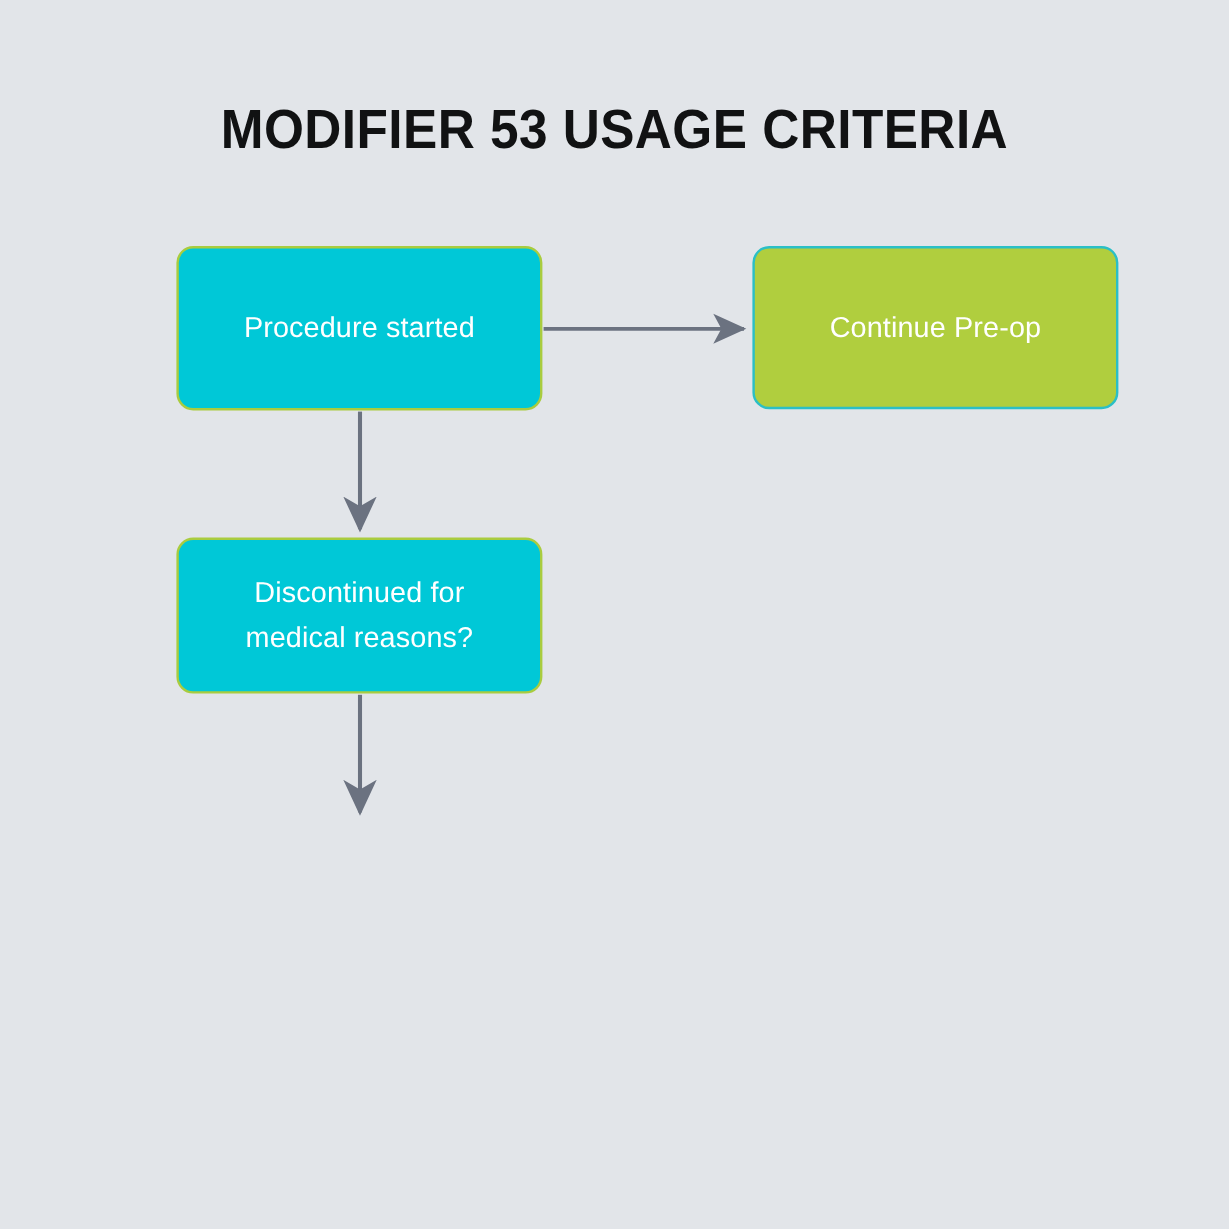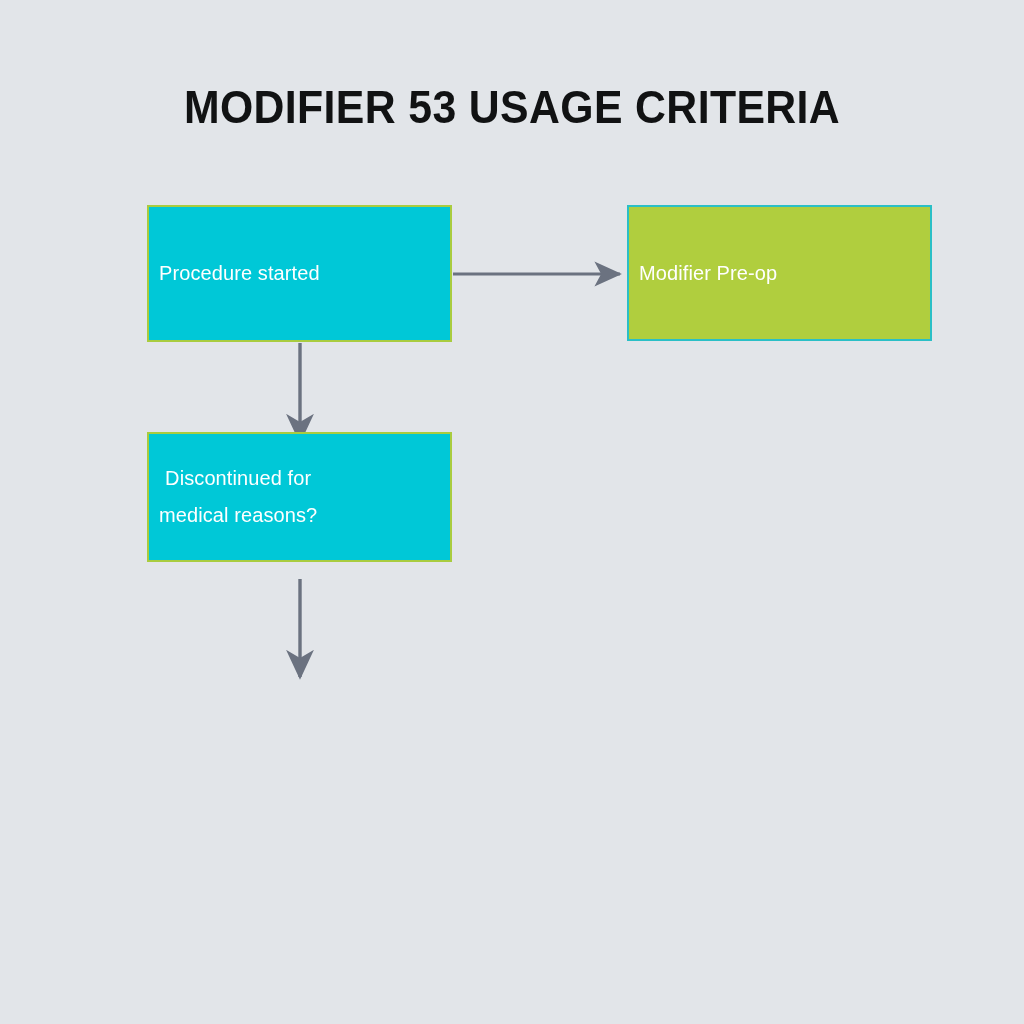--- a/index.html
+++ b/index.html
@@ -33,25 +33,25 @@
     transform: scaleX(0.93);
     transform-origin: center top;
     line-height: 58px;
     white-space: nowrap;
   }
   .node {
     position: absolute;
     box-sizing: border-box;
     display: flex;
     align-items: center;
-    justify-content: flex-start;
+    justify-content: center;
     text-align: center;
-    border-radius: 0;
+    border-radius: 14px;
     font-family: "Liberation Sans", sans-serif;
-    font-size: 20px;
+    font-size: 24px;
     font-weight: normal;
     line-height: 37px;
     color: #ffffff;
     letter-spacing: 0.1px;
     padding: 4px 10px;
   }
   .node-cyan {
     background: #00c8d7;
     border: 2px solid #a9cc3f;
   }
@@ -94,22 +94,22 @@
     <line x1="300" y1="343" x2="300" y2="441" stroke="#6b7280" stroke-width="3.4" marker-end="url(#arrowhead-down)"></line>
 
     <line x1="300" y1="579" x2="300" y2="677" stroke="#6b7280" stroke-width="3.4" marker-end="url(#arrowhead-down)"></line>
   </svg>
 
   <div class="node node-cyan" style="left:147px; top:205px; width:305px; height:137px;">
     <span class="node-label">Procedure started</span>
   </div>
 
   <div class="node node-green" style="left:627px; top:205px; width:305px; height:136px;">
-    <span class="node-label">Modifier Pre-op</span>
+    <span class="node-label">Continue Pre-op</span>
   </div>
 
-  <div class="node node-cyan" style="left:147px; top:432px; width:305px; height:130px;">
+  <div class="node node-cyan" style="left:147px; top:448px; width:305px; height:130px;">
     <span class="node-label">Discontinued for
 medical reasons?</span>
   </div>
 
 
 </div>
 
 </body></html>

